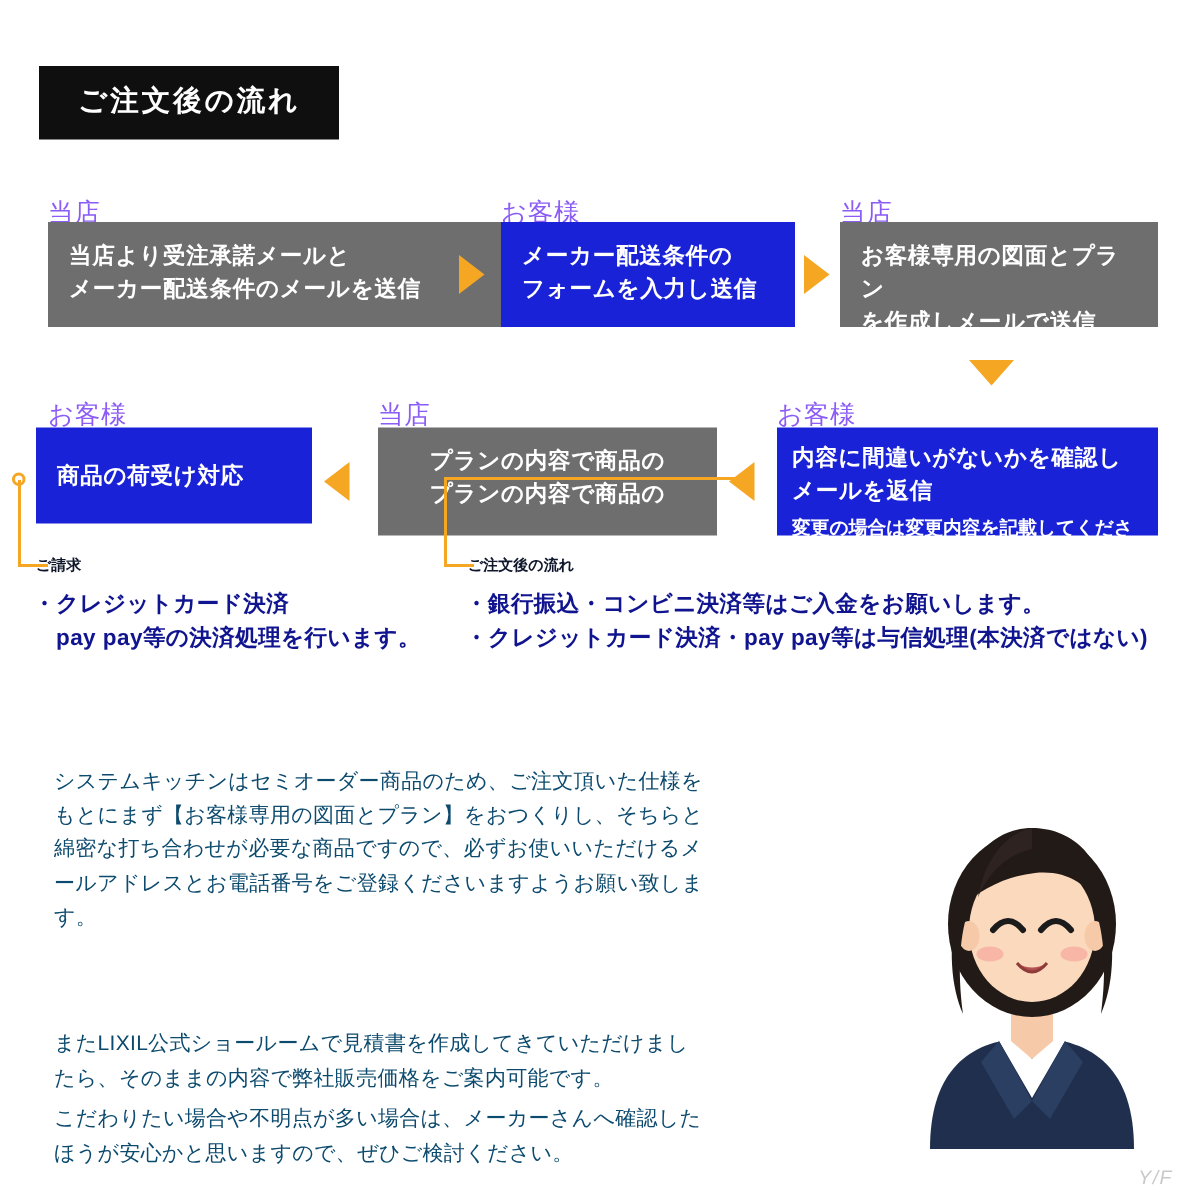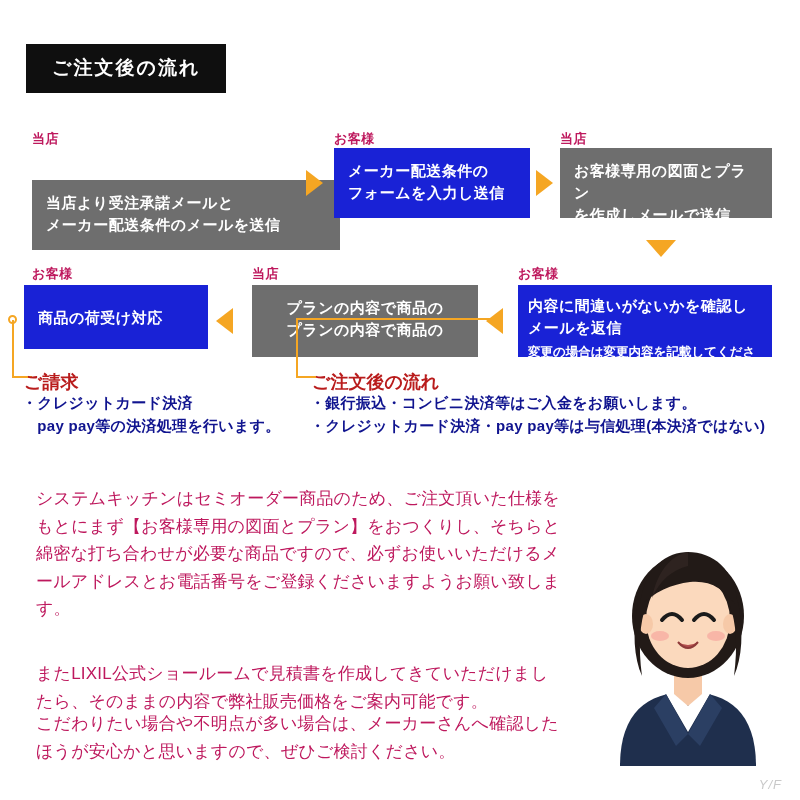--- a/index.html
+++ b/index.html
@@ -18,21 +18,21 @@
     position:absolute;left:26px;top:44px;
     background:#0f0f0f;color:#ffffff;
     padding:14px 26px 16px 26px;
     font-size:19px;font-weight:bold;letter-spacing:2px;
     line-height:1;
   }
 
   
   .tag{
     position:absolute;
-    font-size:13px;font-weight:bold;color:#be185d;
+    font-size:17px;font-weight:normal;color:#8b5cf6;
     letter-spacing:0.5px;
   }
   .box{
     position:absolute;
     color:#ffffff;
     font-size:15px;font-weight:bold;
     line-height:1.45;
     padding:12px 14px;
     box-sizing:border-box;
     letter-spacing:0.5px;
@@ -67,52 +67,53 @@
 
   
   .bracket{position:absolute;border-color:#f5a623;border-style:solid;}
   .dot{
     position:absolute;width:9px;height:9px;border-radius:50%;
     border:2px solid #f5a623;background:#fff;box-sizing:border-box;
   }
 
   
   .anno-head{
-    position:absolute;font-size:18px;font-weight:bold;color:#b91c1c;
+    position:absolute;font-size:10px;font-weight:bold;color:#0f172a;
   }
   .anno-body{
     position:absolute;font-size:15px;font-weight:bold;color:#10148f;
     line-height:1.5;letter-spacing:0.3px;
   }
 
   
   .para{
     position:absolute;
-    font-size:17px;
+    font-size:14px;
     line-height:1.62;
-    color:#be185d;
+    color:#0c4a6e;
     letter-spacing:0.2px;
+    margin-top:24px;
   }
 
   
   .person{position:absolute;right:22px;bottom:34px;width:180px;height:230px;}
   .watermark{
     position:absolute;right:18px;bottom:8px;
     font-size:13px;color:#c9c9c9;font-style:italic;letter-spacing:1px;
   }
 </style>
 </head>
 <body>
 
 <div class="page">
 
   <div class="title-bar">ご注文後の流れ</div>
 
   <div class="tag" style="left:32px;top:130px;">当店</div>
-  <div class="box gray" style="left:32px;top:148px;width:308px;height:70px;margin-top:32px;">
+  <div class="box gray" style="left:32px;top:148px;width:308px;height:70px;">
     <span>当店より受注承諾メールと</span><br>
     <span>メーカー配送条件のメールを送信</span>
   </div>
 
   <div class="arrow right" style="left:306px;top:170px;"></div>
 
   <div class="tag" style="left:334px;top:130px;">お客様</div>
   <div class="box blue" style="left:334px;top:148px;width:196px;height:70px;">
     <span>メーカー配送条件の</span><br>
     <span>フォームを入力し送信</span>

